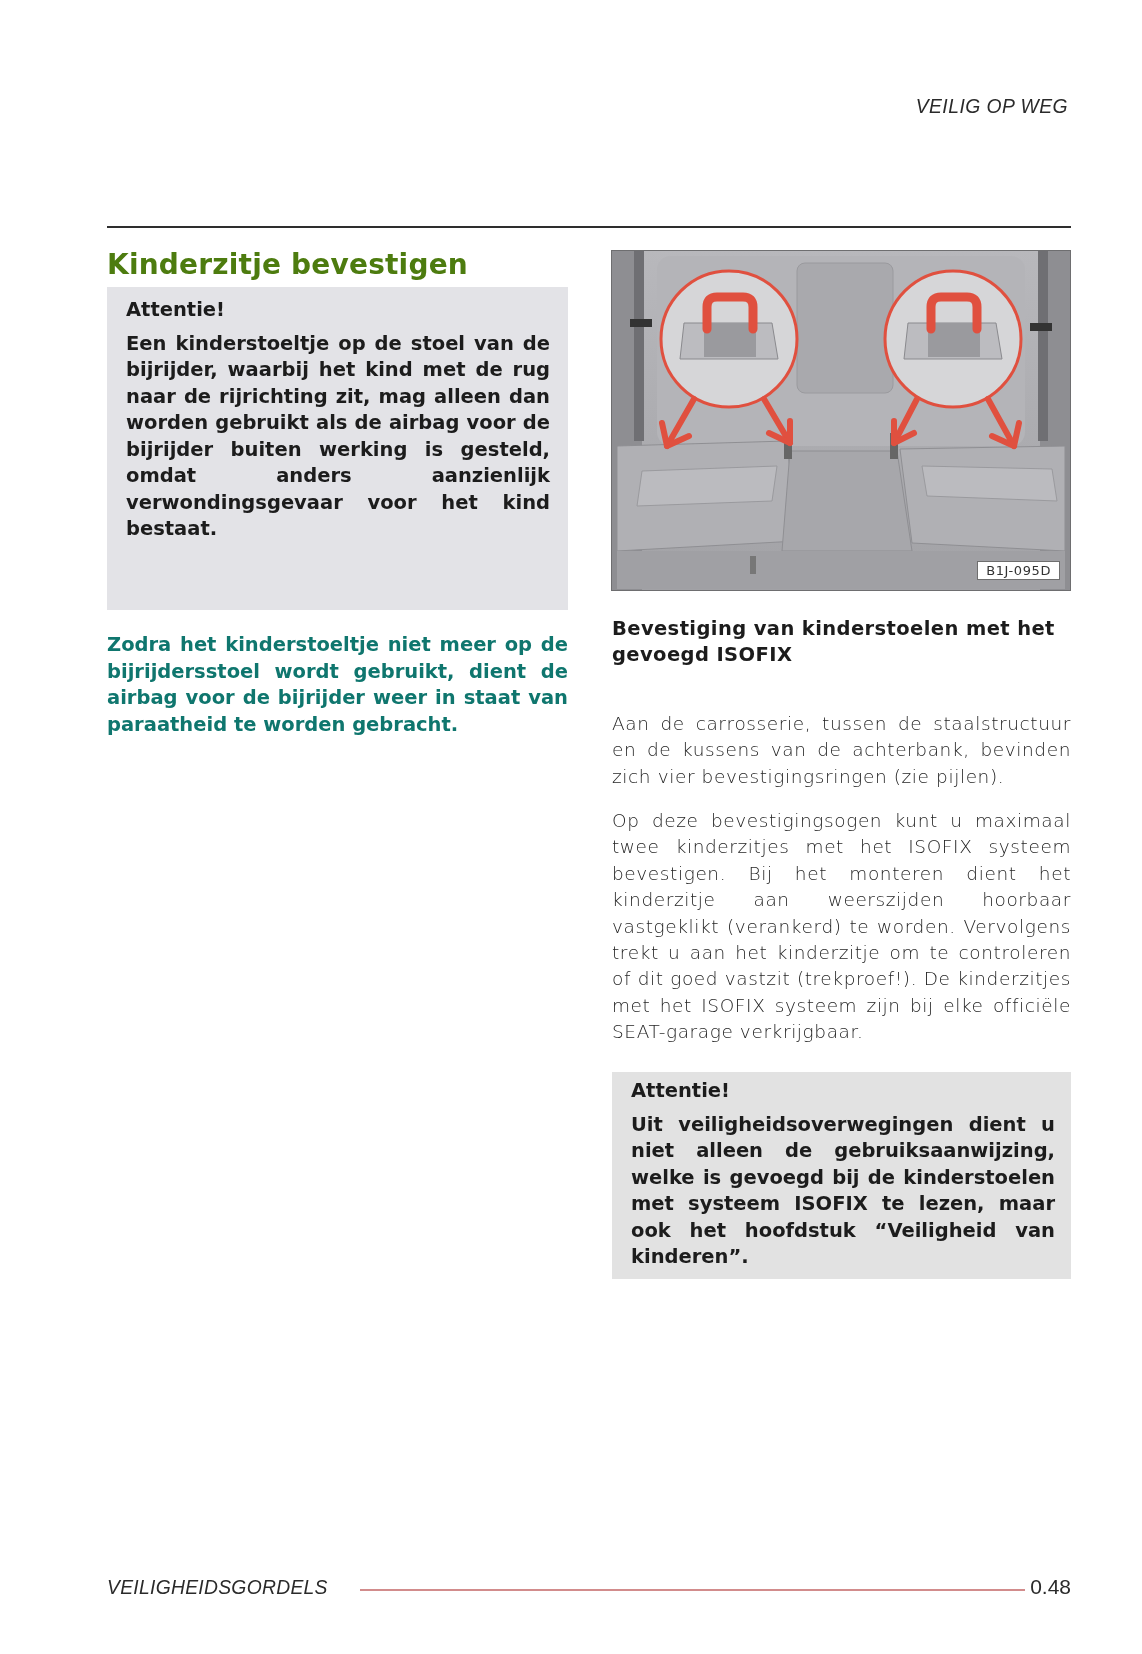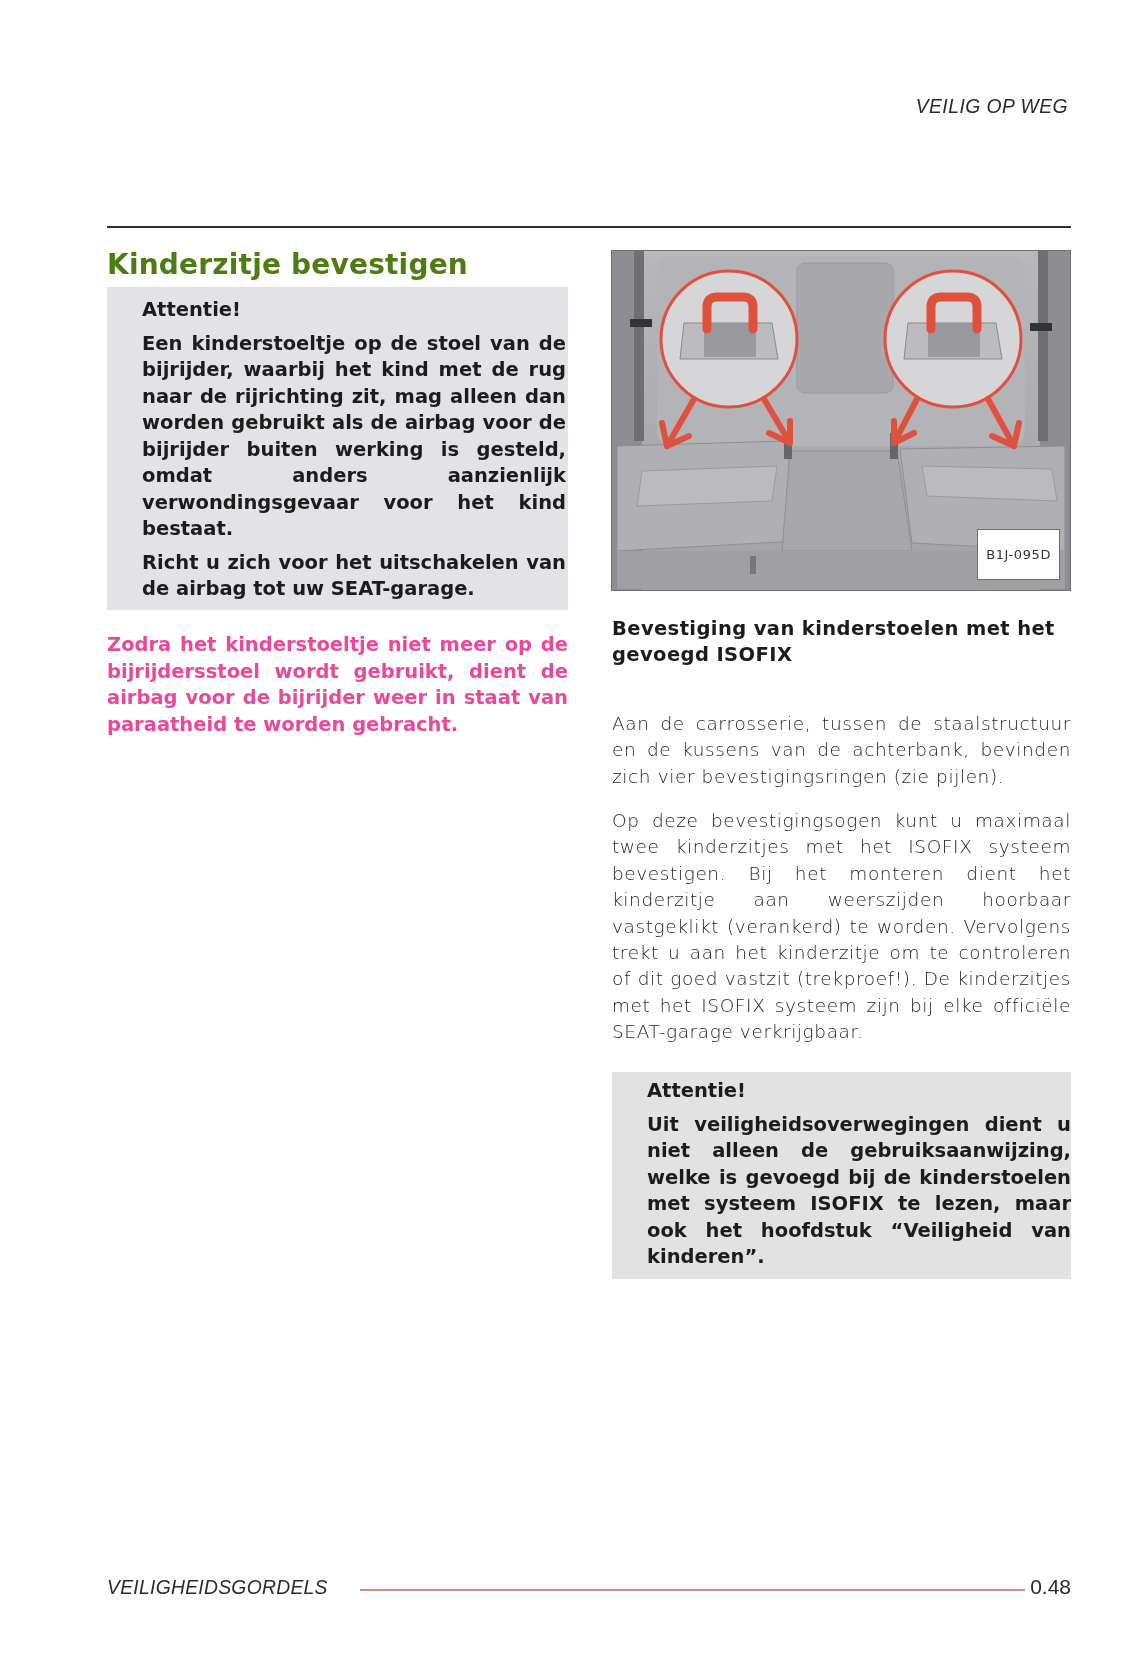--- a/index.html
+++ b/index.html
@@ -12,34 +12,34 @@
 
   .top-rule { position: absolute; left: 107px; top: 226px; width: 964px; height: 2px; background: #2e2e2e; }
 
   .section-title { position: absolute; left: 107px; top: 248px; font-family: "DejaVu Sans", sans-serif;
                    font-size: 28px; font-weight: bold; color: #4d7c0f; letter-spacing: 0.2px; }
 
   .warn-box { position: absolute; background: #e3e3e7; }
   .warn-box.left { left: 107px; top: 287px; width: 461px; height: 323px; }
   .warn-box.right { left: 612px; top: 1072px; width: 459px; height: 207px; background: #e2e2e2; }
 
-  .warn-inner { position: absolute; font-family: "DejaVu Sans", sans-serif; font-weight: bold; color: #1c1c1c; margin-left: 16px; }
+  .warn-inner { position: absolute; font-family: "DejaVu Sans", sans-serif; font-weight: bold; color: #1c1c1c; }
   .warn-box.left .warn-inner { left: 19px; top: 10px; width: 424px; font-size: 19.5px; line-height: 26.5px; }
   .warn-box.right .warn-inner { left: 19px; top: 6px; width: 424px; font-size: 19.5px; line-height: 26.5px; }
   .warn-heading { display: block; margin-bottom: 7px; }
   .warn-para { display: block; text-align: justify; text-align-last: left; margin-bottom: 7px; }
 
   .left-para { position: absolute; left: 107px; top: 632px; width: 461px; font-family: "DejaVu Sans", sans-serif;
-               font-weight: bold; font-size: 19.5px; line-height: 26.5px; text-align: justify; text-align-last: left; color: #ec4899; }
+               font-weight: bold; font-size: 19.5px; line-height: 26.5px; text-align: justify; text-align-last: left; color: #0f766e; }
 
   .figure { position: absolute; left: 611px; top: 250px; width: 458px; height: 339px; background: #a9a9ad;
             border: 1px solid #6e6e70; overflow: hidden; }
   .figure svg { display: block; }
   .fig-label { position: absolute; right: 10px; bottom: 10px; background: #ffffff; border: 1px solid #6e6e6e;
-               font-family: "DejaVu Sans", sans-serif; font-size: 13px; padding: 17px 8px; color: #333; letter-spacing: 0.6px; }
+               font-family: "DejaVu Sans", sans-serif; font-size: 13px; padding: 1px 8px; color: #333; letter-spacing: 0.6px; }
 
   .sub-heading { position: absolute; left: 612px; top: 616px; width: 460px; font-family: "DejaVu Sans", sans-serif;
                  font-weight: bold; font-size: 19.5px; line-height: 26px; color: #1c1c1c; letter-spacing: 0.4px; }
 
   .body-text { position: absolute; left: 612px; width: 459px; font-family: "DejaVu Sans", sans-serif;
                font-size: 18.5px; line-height: 26.4px; color: #262626; text-align: justify; text-align-last: left;
                letter-spacing: 0.6px; font-weight: 300; }
   .body-text.p1 { top: 676px; margin-top: 35px; }
   .body-text.p2 { top: 808px; }
 
@@ -55,21 +55,20 @@
 <div class="running-head">VEILIG OP WEG</div>
 
 <div class="top-rule"></div>
 
 <div class="section-title">Kinderzitje bevestigen</div>
 
 <div class="warn-box left">
   <div class="warn-inner">
     <span class="warn-heading">Attentie!</span>
     <span class="warn-para">Een kinderstoeltje op de stoel van de bijrijder, waarbij het kind met de rug naar de rijrichting zit, mag alleen dan worden gebruikt als de airbag voor de bijrijder buiten werking is gesteld, omdat anders aanzienlijk verwondingsgevaar voor het kind bestaat.</span>
-    <span class="warn-para">Richt u zich voor het uitschakelen van de airbag tot uw SEAT-garage.</span>
   </div>
 </div>
 
 <div class="left-para">Zodra het kinderstoeltje niet meer op de bijrijdersstoel wordt gebruikt, dient de airbag voor de bijrijder weer in staat van paraatheid te worden gebracht.</div>
 
 <div class="figure">
   <svg width="458" height="339" viewBox="0 0 458 339">
     <defs>
       <linearGradient id="bg" x1="0" y1="0" x2="0" y2="1">
         <stop offset="0" stop-color="#b8b8bc"></stop>

